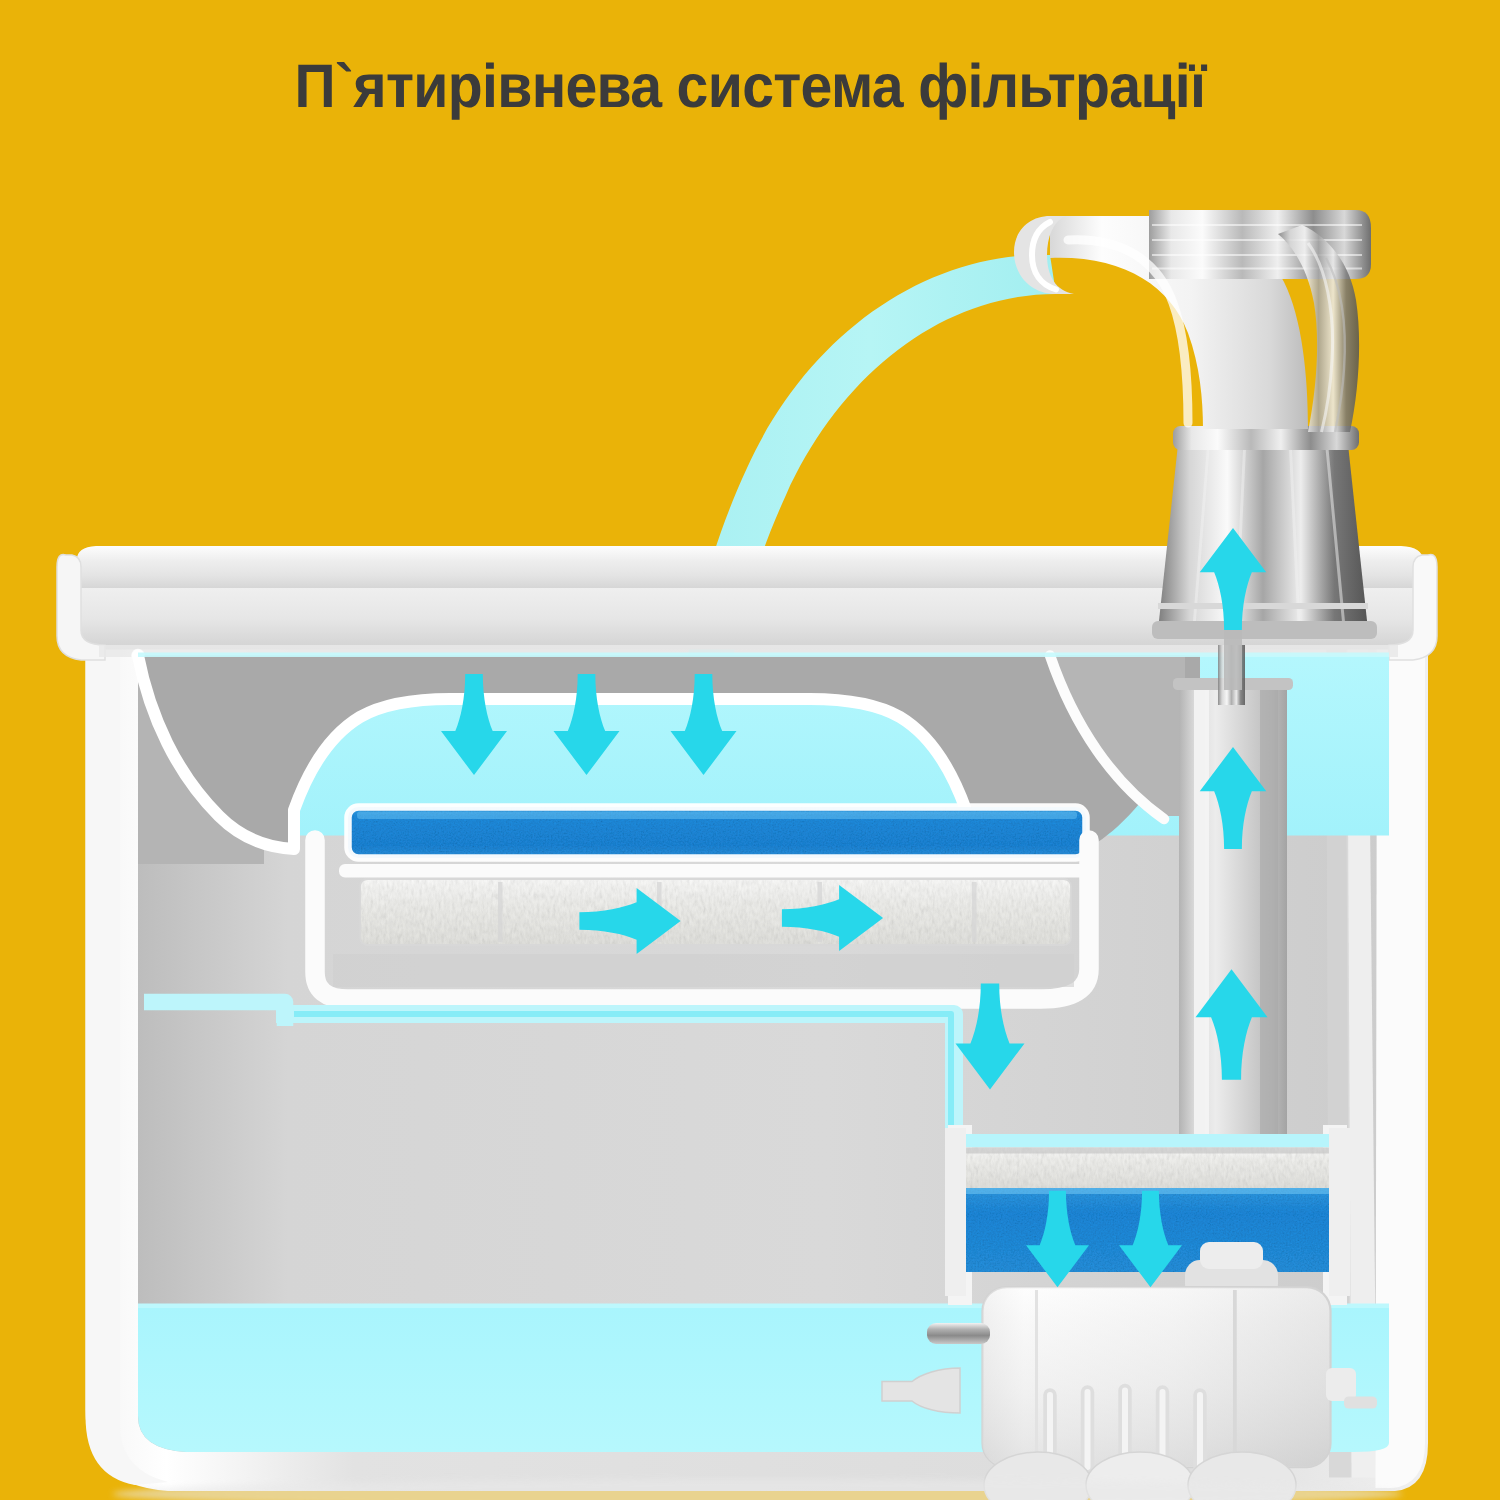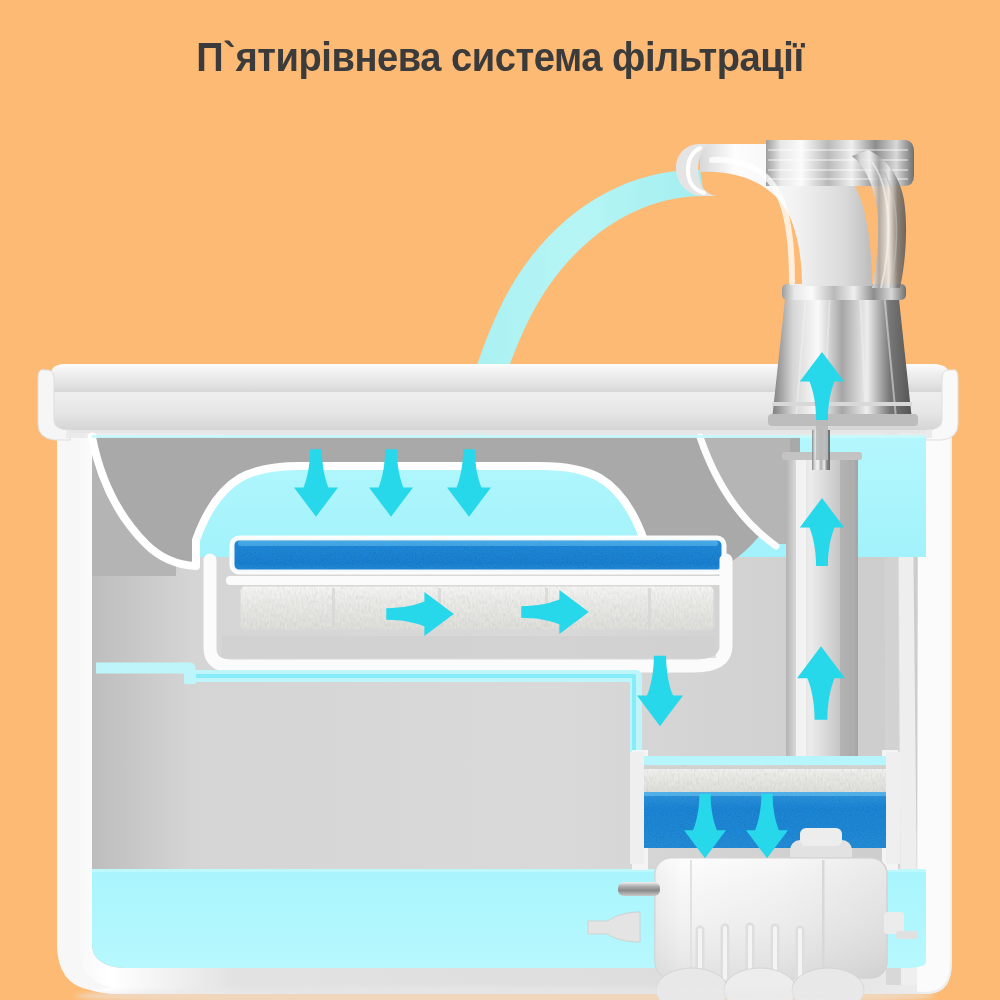--- a/index.html
+++ b/index.html
@@ -8,21 +8,21 @@
     padding: 0;
     background: #ffffff;
   }
   body {
     font-family: "Liberation Sans", sans-serif;
   }
   #stage {
     position: relative;
     width: 1000px;
     height: 1000px;
-    background: #fdba74;
+    background: #eab308;
     overflow: hidden;
   }
   #title {
     position: absolute;
     left: 0;
     top: 34px;
     width: 1000px;
     text-align: center;
     font-family: "Liberation Sans", sans-serif;
     font-weight: bold;

